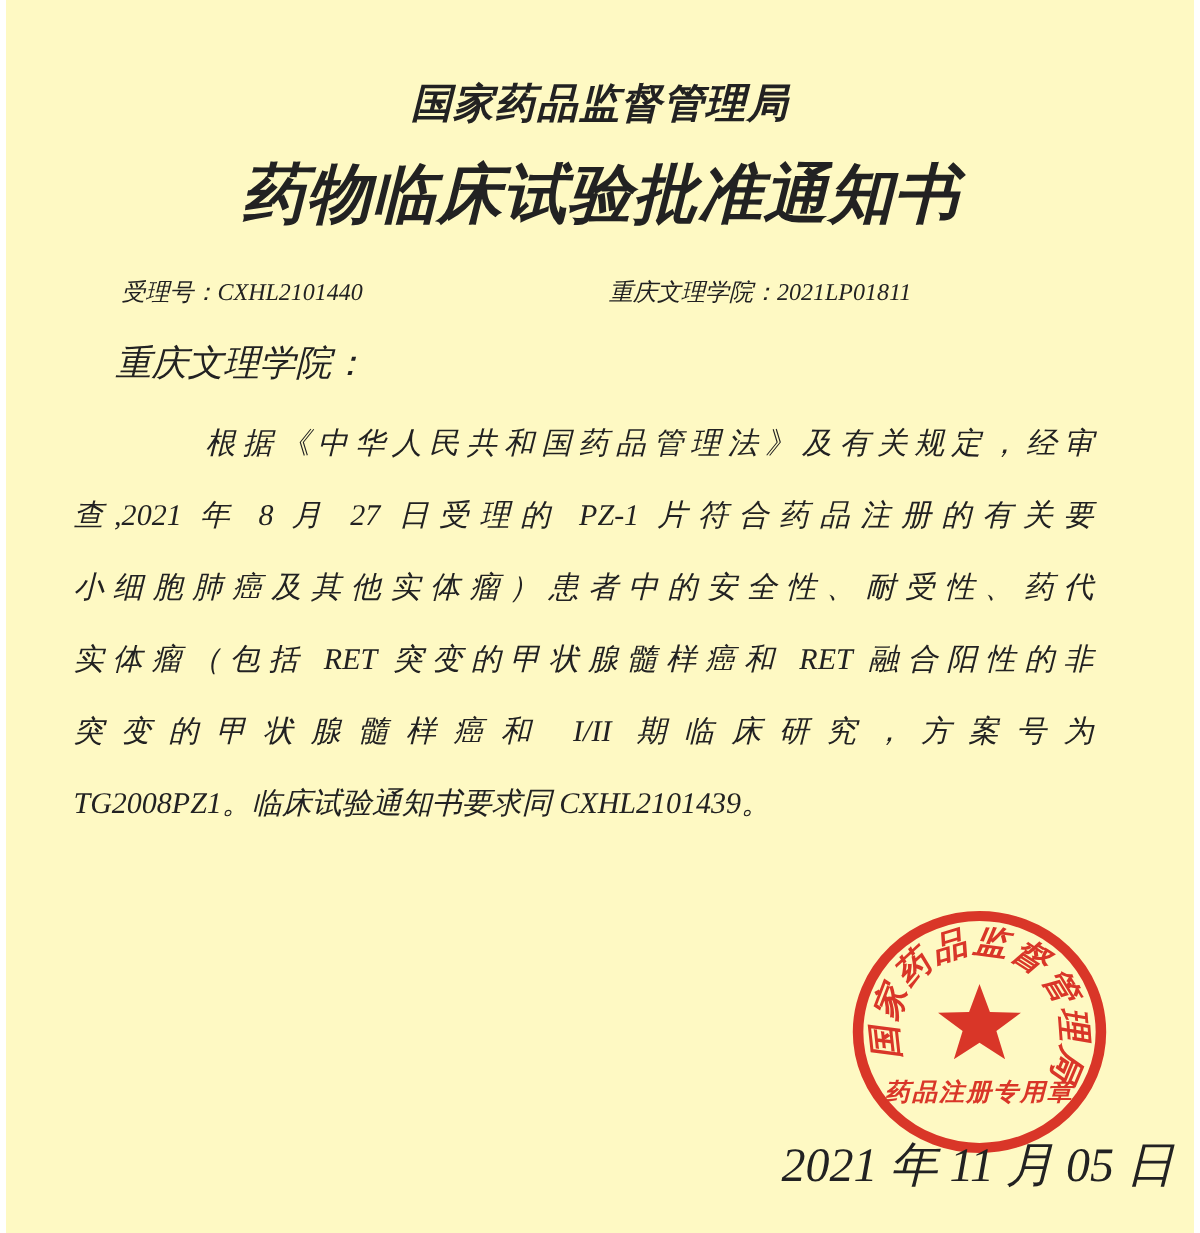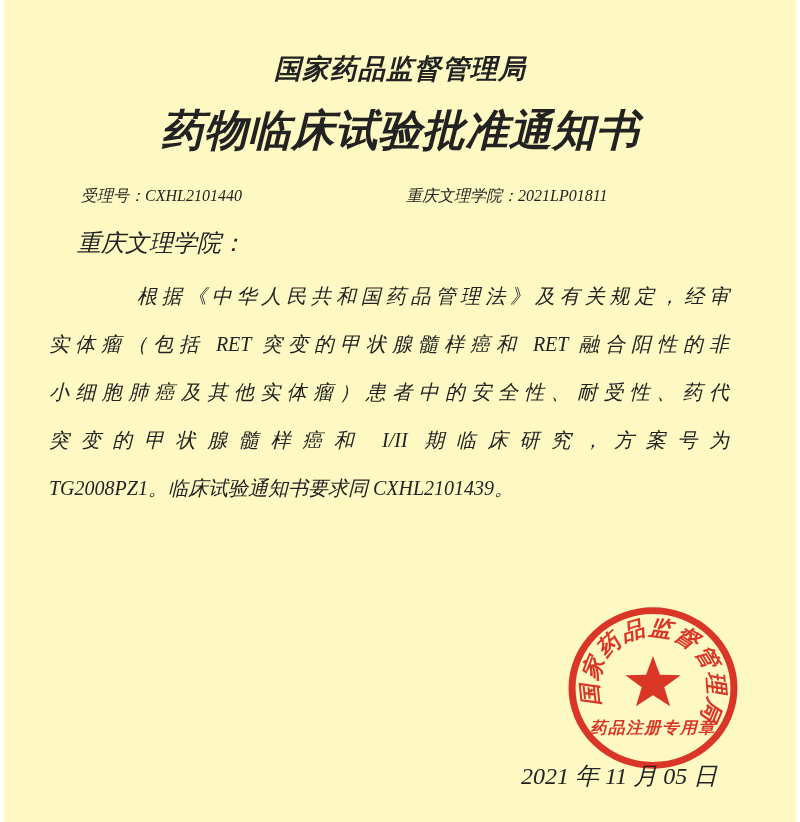--- a/index.html
+++ b/index.html
@@ -72,21 +72,21 @@
     position: absolute;
     left: 561px; top: 604px;
     width: 176px; height: 168px;
     color: var(--seal-color);
     opacity: 0.93;
   }
   .seal svg { width: 100%; height: 100%; display: block; }
   .issue-date {
     position: absolute;
     top: 761px; left: 517px;
-    font-size: 24px;
+    font-size: 32px;
     line-height: 30px;
     white-space: nowrap;
     text-align: right;
   }
 </style>
 </head>
 <body>
 
 <div class="page">
 
@@ -96,22 +96,23 @@
 
   <div class="meta-row">
     <span class="meta-acceptance"><span>受理号：</span><span>CXHL2101440</span></span>
     <span class="meta-notice"><span>重庆文理学院：</span><span>2021LP01811</span></span>
   </div>
 
   <div class="recipient">重庆文理学院：</div>
 
   <div class="body-block">
     <div class="body-line indent">根据《中华人民共和国药品管理法》及有关规定，经审</div>
+    <div class="body-line">查,2021 年 8 月 27 日受理的 PZ-1 片符合药品注册的有关要</div>
+    <div class="body-line">小细胞肺癌及其他实体瘤）患者中的安全性、耐受性、药代</div>
     <div class="body-line">实体瘤（包括 RET 突变的甲状腺髓样癌和 RET 融合阳性的非</div>
-    <div class="body-line">小细胞肺癌及其他实体瘤）患者中的安全性、耐受性、药代</div>
     <div class="body-line">突变的甲状腺髓样癌和 I/II 期临床研究，方案号为</div>
     <div class="body-line last">TG2008PZ1。临床试验通知书要求同 CXHL2101439。</div>
   </div>
 
   <div class="seal">
     <svg viewBox="0 0 200 200" preserveAspectRatio="none" aria-hidden="true">
       <circle cx="100" cy="100" r="92" fill="none" stroke="currentColor" stroke-width="8"></circle>
       <defs>
         <path id="seal-arc" d="M 42.9 126.6 A 63 63 0 1 1 157.1 126.6" fill="none"></path>
       </defs>

